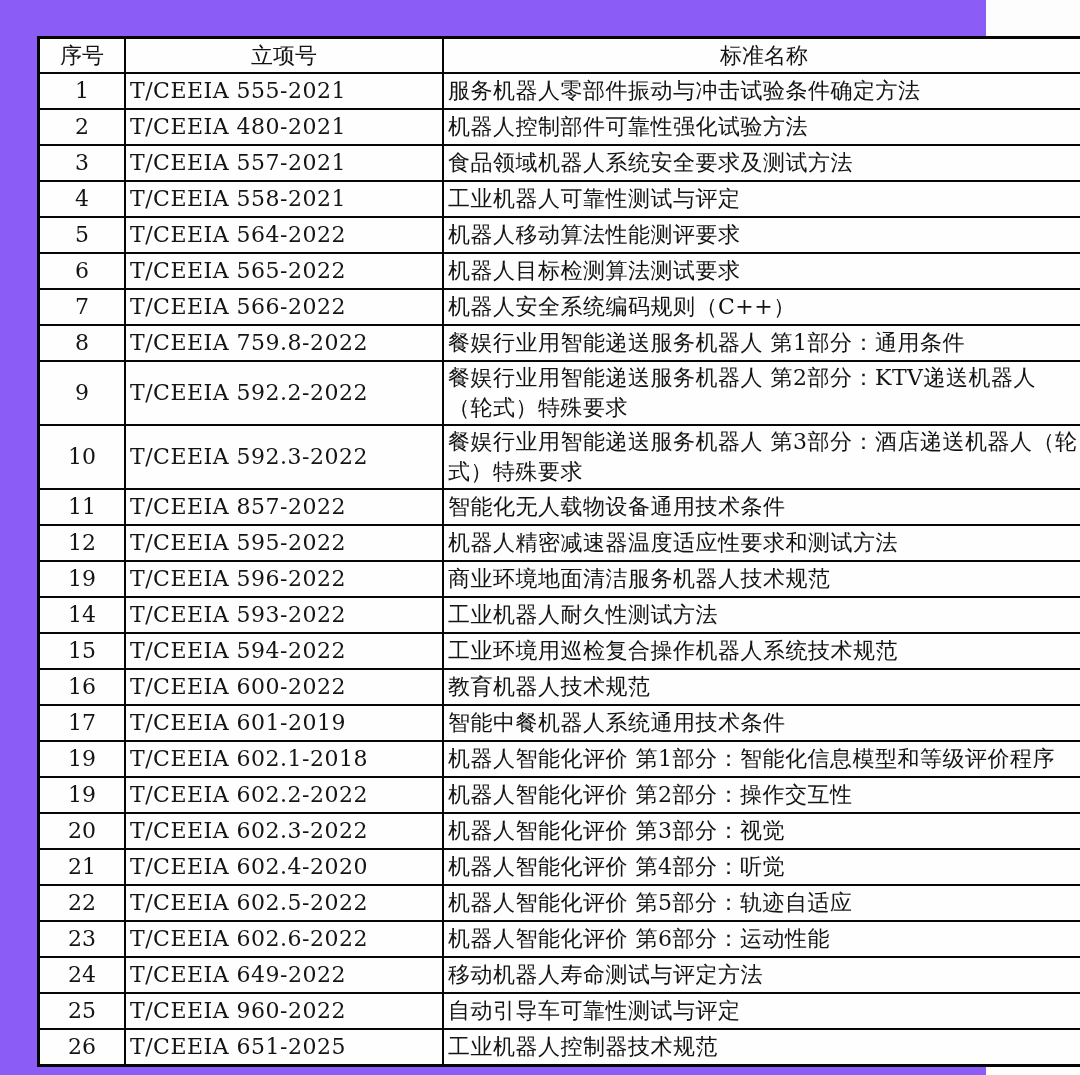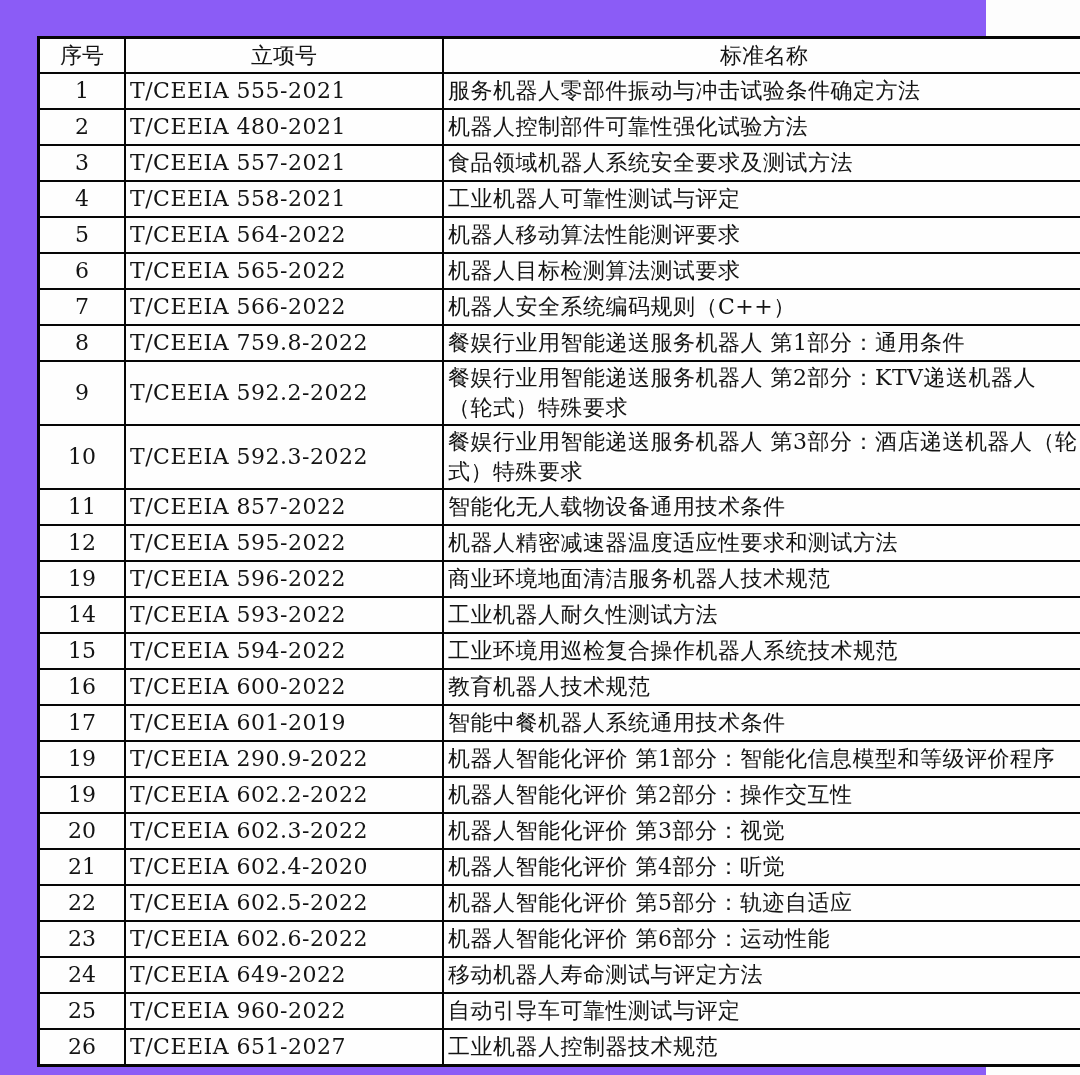--- a/index.html
+++ b/index.html
@@ -138,21 +138,21 @@
           <td class="col-code">T/CEEIA 600-2022</td>
           <td class="col-name">教育机器人技术规范</td>
         </tr>
         <tr>
           <td class="col-no">17</td>
           <td class="col-code">T/CEEIA 601-2019</td>
           <td class="col-name">智能中餐机器人系统通用技术条件</td>
         </tr>
         <tr>
           <td class="col-no">19</td>
-          <td class="col-code">T/CEEIA 290.9-2022</td>
+          <td class="col-code">T/CEEIA 602.1-2018</td>
           <td class="col-name">机器人智能化评价 第1部分：智能化信息模型和等级评价程序</td>
         </tr>
         <tr>
           <td class="col-no">19</td>
           <td class="col-code">T/CEEIA 602.2-2022</td>
           <td class="col-name">机器人智能化评价 第2部分：操作交互性</td>
         </tr>
         <tr>
           <td class="col-no">20</td>
           <td class="col-code">T/CEEIA 602.3-2022</td>
@@ -178,18 +178,18 @@
           <td class="col-code">T/CEEIA 649-2022</td>
           <td class="col-name">移动机器人寿命测试与评定方法</td>
         </tr>
         <tr>
           <td class="col-no">25</td>
           <td class="col-code">T/CEEIA 960-2022</td>
           <td class="col-name">自动引导车可靠性测试与评定</td>
         </tr>
         <tr>
           <td class="col-no">26</td>
-          <td class="col-code">T/CEEIA 651-2027</td>
+          <td class="col-code">T/CEEIA 651-2025</td>
           <td class="col-name">工业机器人控制器技术规范</td>
         </tr>
       </tbody>
   </table>
 </div>
 
 </body></html>

